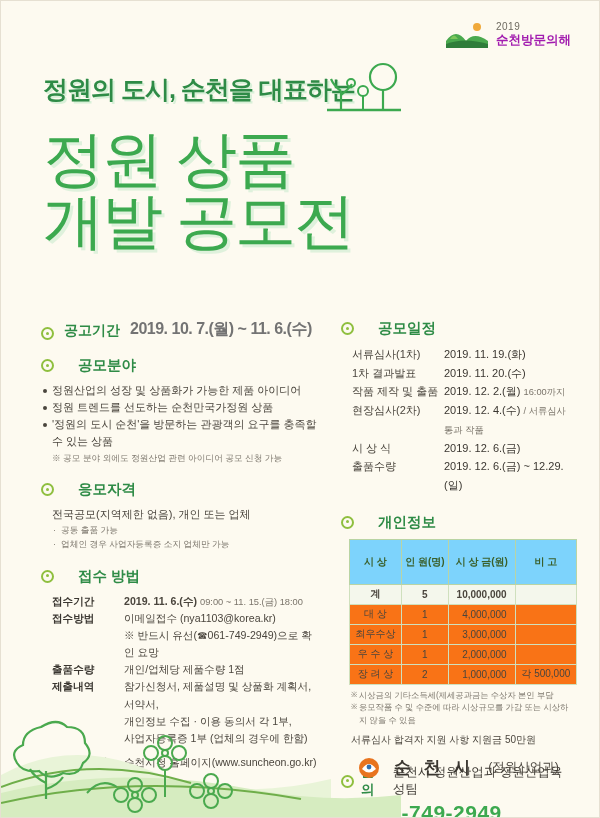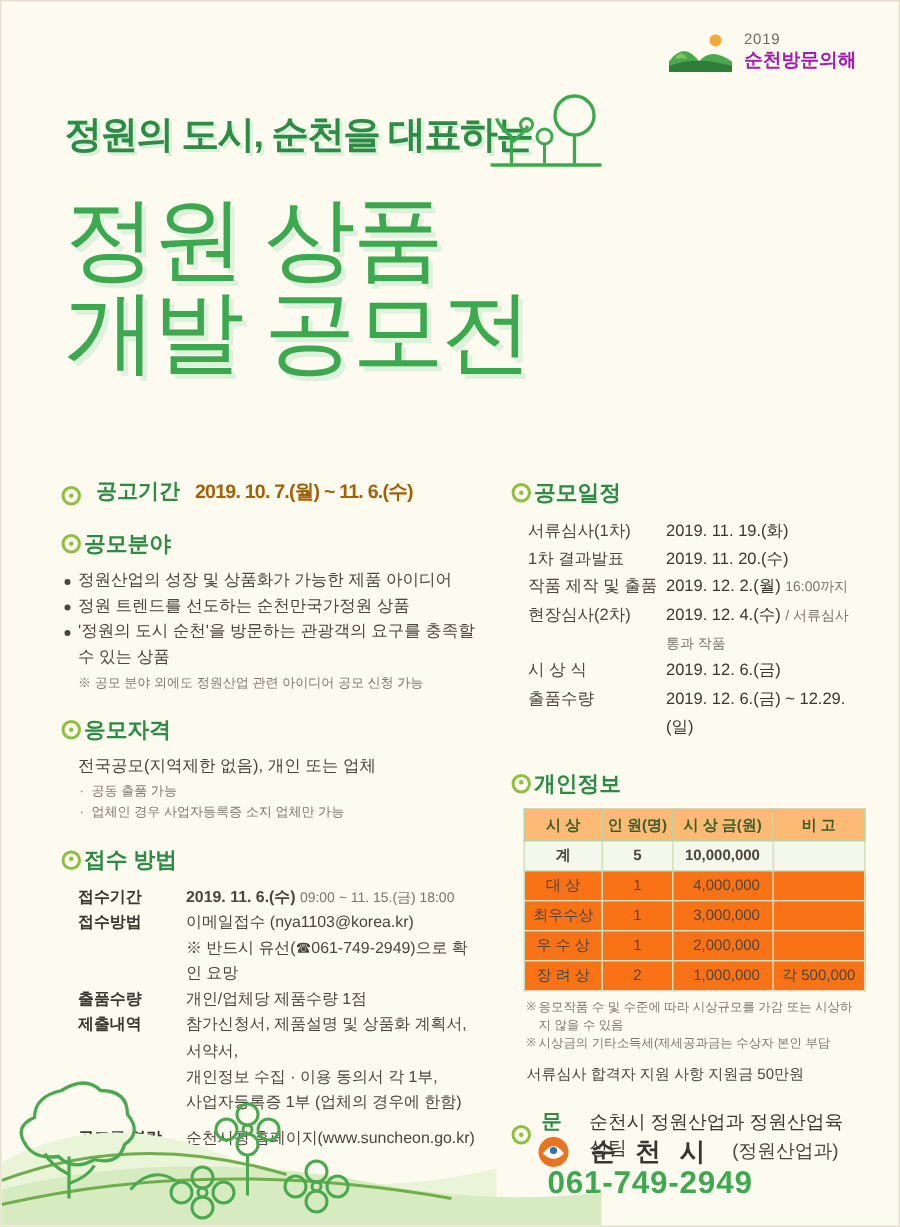--- a/index.html
+++ b/index.html
@@ -47,38 +47,38 @@
   .tree-deco{
     position:absolute;left:320px;top:56px;width:90px;height:70px;
   }
 
   
   .body{position:absolute;left:0;top:318px;width:600px;}
   .col-l{position:absolute;left:40px;top:0;width:280px;}
   .col-r{position:absolute;left:340px;top:0;width:230px;}
 
   .sec-title{
-    display:flex;align-items:center;gap:2px;
+    display:flex;align-items:center;gap:24px;
     font-size:14.5px;font-weight:bold;color:#2e8b46;
     margin-bottom:7px;
   }
   .gear{
     width:13px;height:13px;flex:0 0 13px;
     border:2.5px solid #8fbf3f;border-radius:50%;
     box-sizing:border-box;position:relative;
   }
   .gear::after{
     content:"";position:absolute;left:2.5px;top:2.5px;
     width:3px;height:3px;background:#8fbf3f;border-radius:50%;
   }
   .period-line{
     display:flex;align-items:flex-end;gap:10px;margin-bottom:16px;
   }
   .period-line .lbl{font-size:14px;font-weight:bold;color:#2e8b46;}
-  .period-line .val{font-size:13px;font-weight:bold;color:#a16207;letter-spacing:-.5px;}
+  .period-line .val{font-size:16px;font-weight:bold;color:#737373;letter-spacing:-.5px;}
 
   .block{margin-bottom:15px;}
   ul.bullets{margin:0;padding:0;list-style:none;}
   ul.bullets li{
     font-size:11px;color:#4a453d;line-height:1.55;
     padding-left:11px;position:relative;
   }
   ul.bullets li::before{
     content:"";position:absolute;left:2px;top:7px;
     width:4px;height:4px;border-radius:50%;background:#4a453d;
@@ -100,22 +100,22 @@
   .srow{display:flex;font-size:11px;color:#4a453d;line-height:1.7;padding-left:11px;}
   .srow .sl{width:92px;flex:0 0 92px;}
   .srow .sv{flex:1;color:#3a3630;}
   .srow .sv .tail{font-size:9.3px;color:#7a746a;}
 
   
   table.prize{
     border-collapse:collapse;width:228px;margin-left:8px;font-size:10px;
   }
   table.prize th{
-    background:#fdba74;color:#3a5f2a;font-weight:bold;
-    border:1px solid #b9d4a4;padding:3px 2px;text-align:center;font-size:10px;
+    background:#7dd3fc;color:#3a5f2a;font-weight:bold;
+    border:1px solid #b9d4a4;padding:15px 2px;text-align:center;font-size:10px;
   }
   table.prize td{
     border:1px solid #cfe0bd;padding:2.5px 4px;text-align:center;color:#4a453d;
     background:#f97316;
   }
   table.prize td.name{text-align:center;}
   table.prize td.amt{text-align:right;padding-right:8px;}
   table.prize tr.total td{background:#f4f7ec;font-weight:bold;}
   .tnote{font-size:8.3px;color:#7e786e;line-height:1.5;margin:4px 0 0 10px;}
   .tnote div{padding-left:8px;position:relative;}
@@ -335,22 +335,22 @@
             </tr>
             <tr>
               <td class="name">장 려 상</td>
               <td>2</td>
               <td class="amt">1,000,000</td>
               <td>각 500,000</td>
             </tr>
           </tbody>
         </table>
         <div class="tnote">
+          <div>시상금의 기타소득세(제세공과금는 수상자 본인 부담</div>
           <div>응모작품 수 및 수준에 따라 시상규모를 가감 또는 시상하지 않을 수 있음</div>
-          <div>시상금의 기타소득세(제세공과금는 수상자 본인 부담</div>
         </div>
         <div class="passline">서류심사 합격자 지원 사항   지원금 50만원</div>
       </div>
 
       <div class="contact">
         <div class="ctitle">
           <span class="gear"></span>
           <span>문의</span>
           <span class="corg">순천시 정원산업과 정원산업육성팀</span>
         </div>

